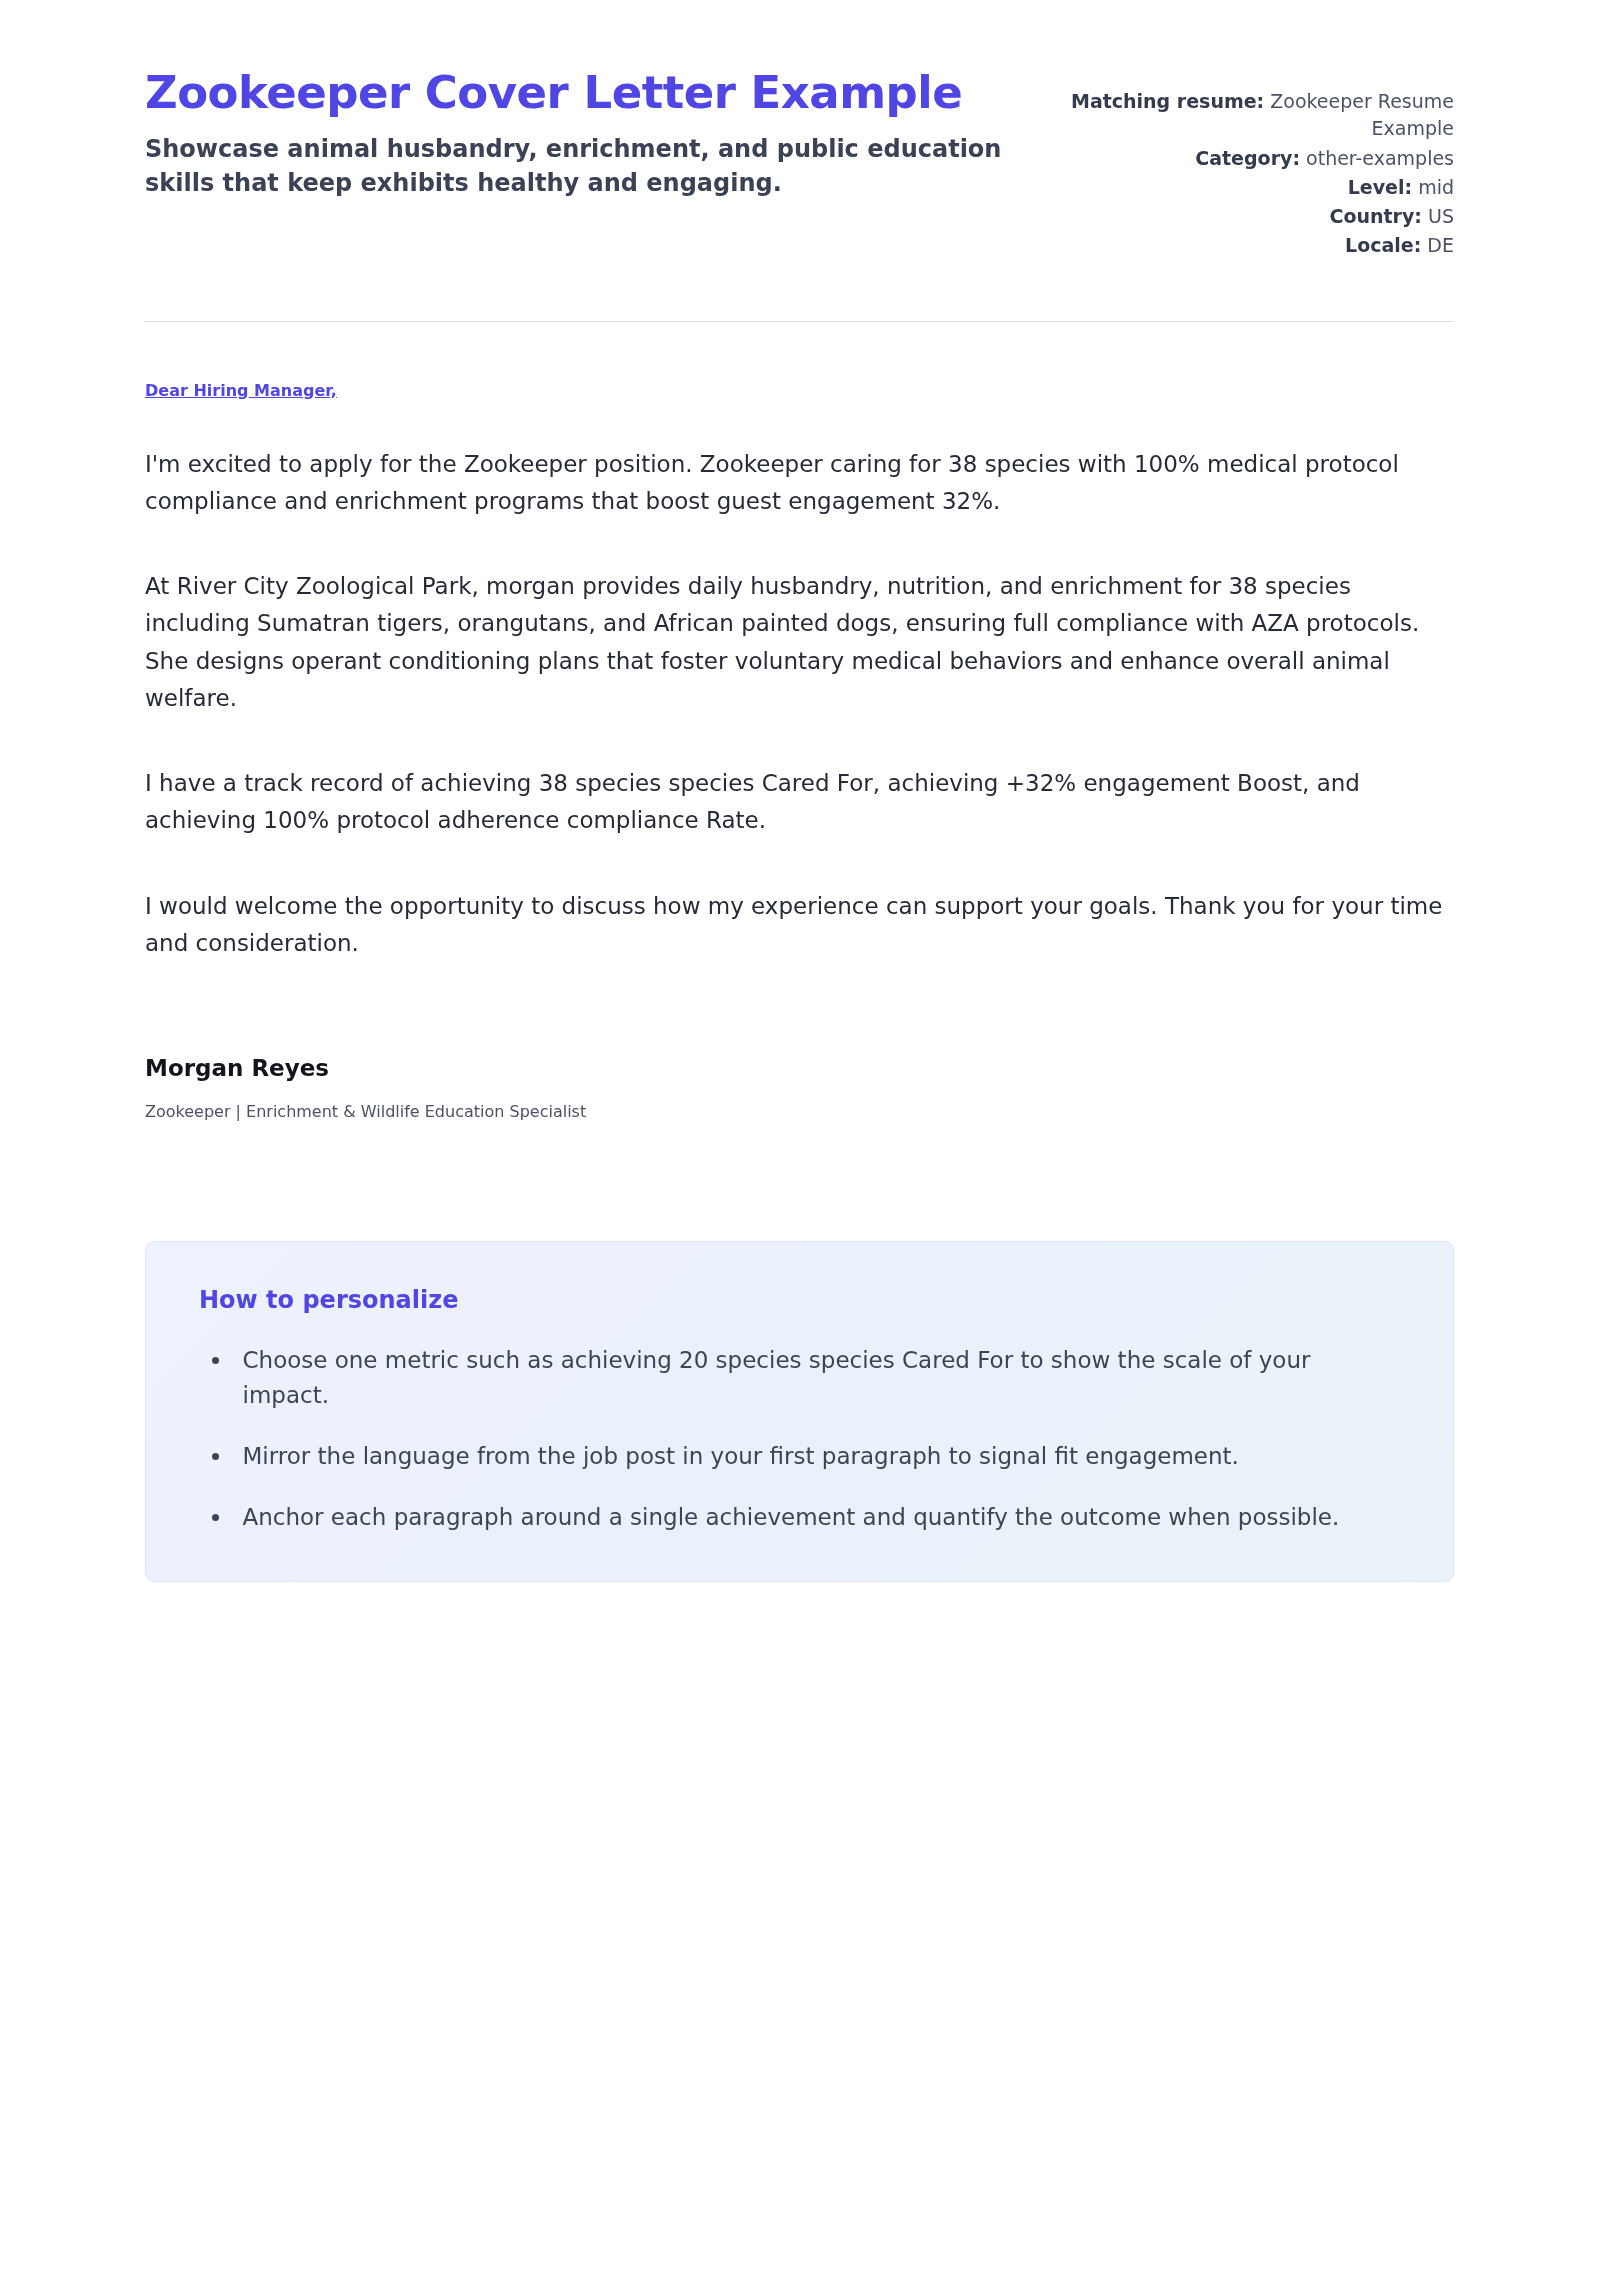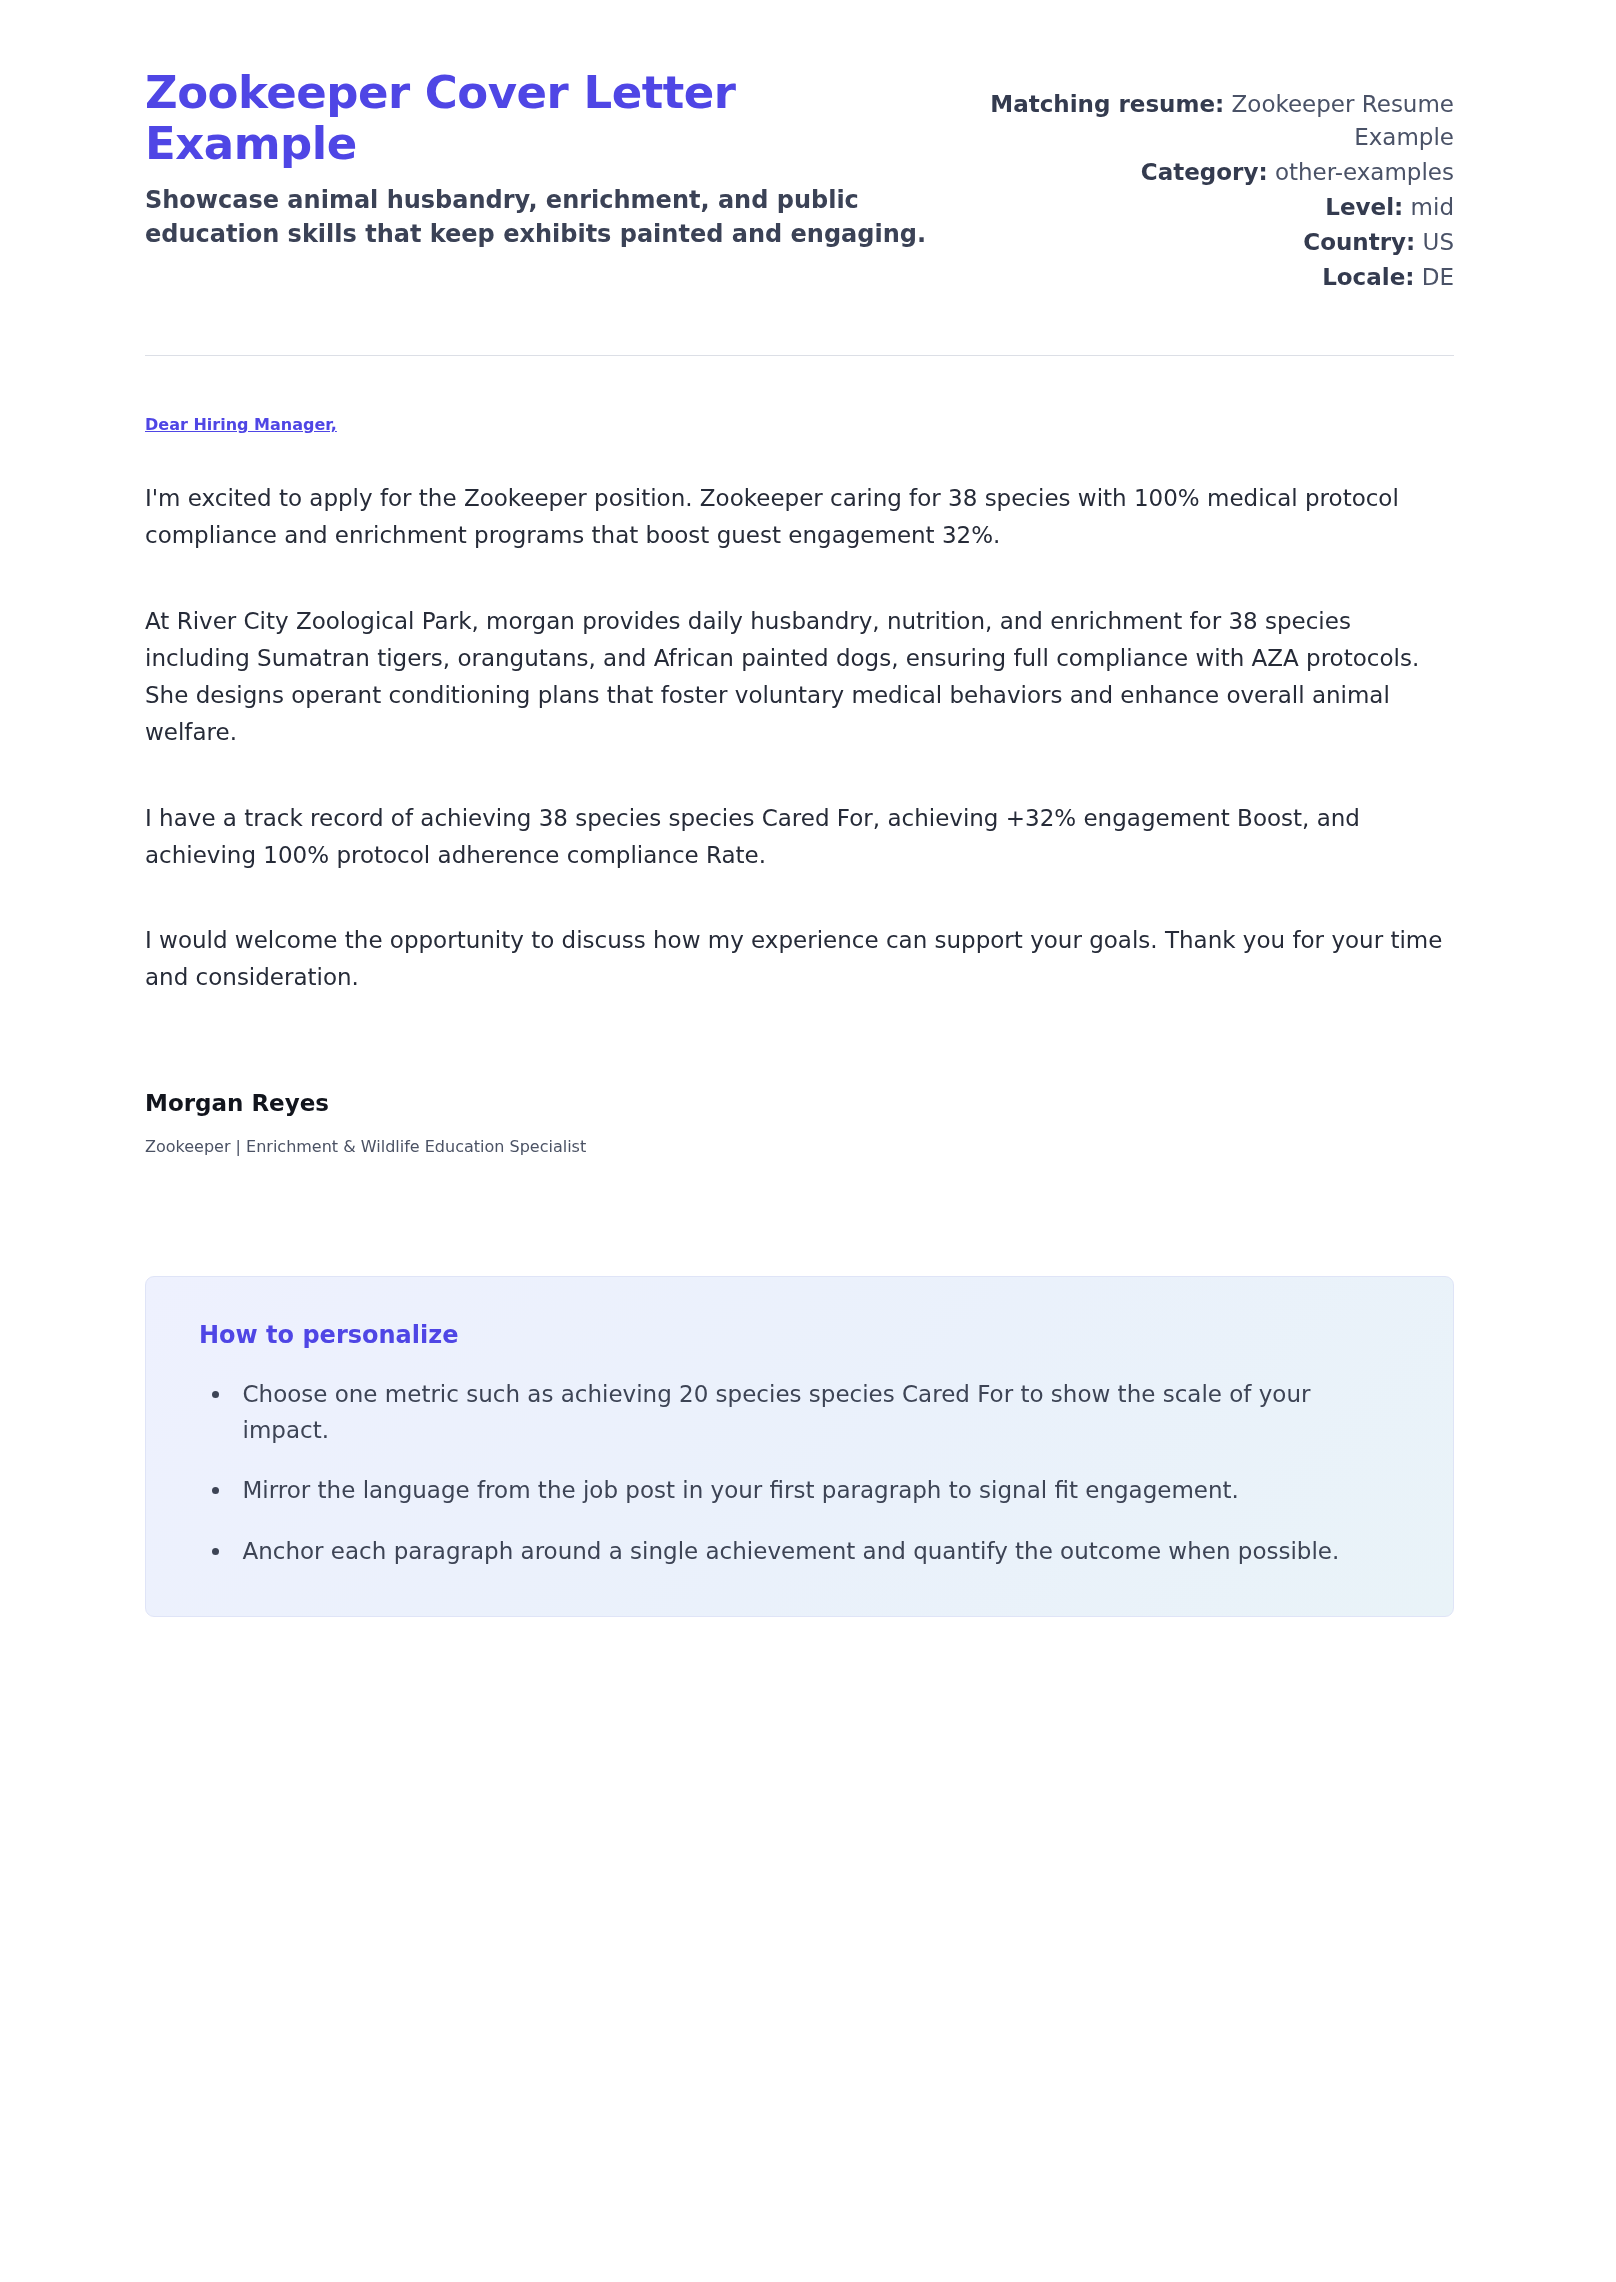--- a/index.html
+++ b/index.html
@@ -44,21 +44,21 @@
     font-size: 24px;
     line-height: 1.42;
     font-weight: 700;
     color: #3b4256;
     margin: 0;
     max-width: 980px;
   }
 
   .meta {
     text-align: right;
-    font-size: 23px;
+    font-size: 19px;
     line-height: 1.44;
     color: #434b60;
     padding-top: 21px;
     min-width: 257px;
   }
   .meta-row {
     margin-bottom: 1.9px;
   }
   .meta-label {
     font-weight: 700;
@@ -139,21 +139,21 @@
   }
 </style>
 </head>
 <body>
 
 <div class="page">
 
   <div class="header">
     <div class="header-left">
       <h1 class="doc-title">Zookeeper Cover Letter Example</h1>
-      <p class="doc-subtitle">Showcase animal husbandry, enrichment, and public education skills that keep exhibits painted and engaging.</p>
+      <p class="doc-subtitle">Showcase animal husbandry, enrichment, and public education skills that keep exhibits healthy and engaging.</p>
     </div>
 
     <div class="meta">
       <div class="meta-row">
         <span class="meta-label">Matching resume:</span>
         <span class="meta-value">Zookeeper Resume Example</span>
       </div>
       <div class="meta-row">
         <span class="meta-label">Category:</span>
         <span class="meta-value">other-examples</span>

